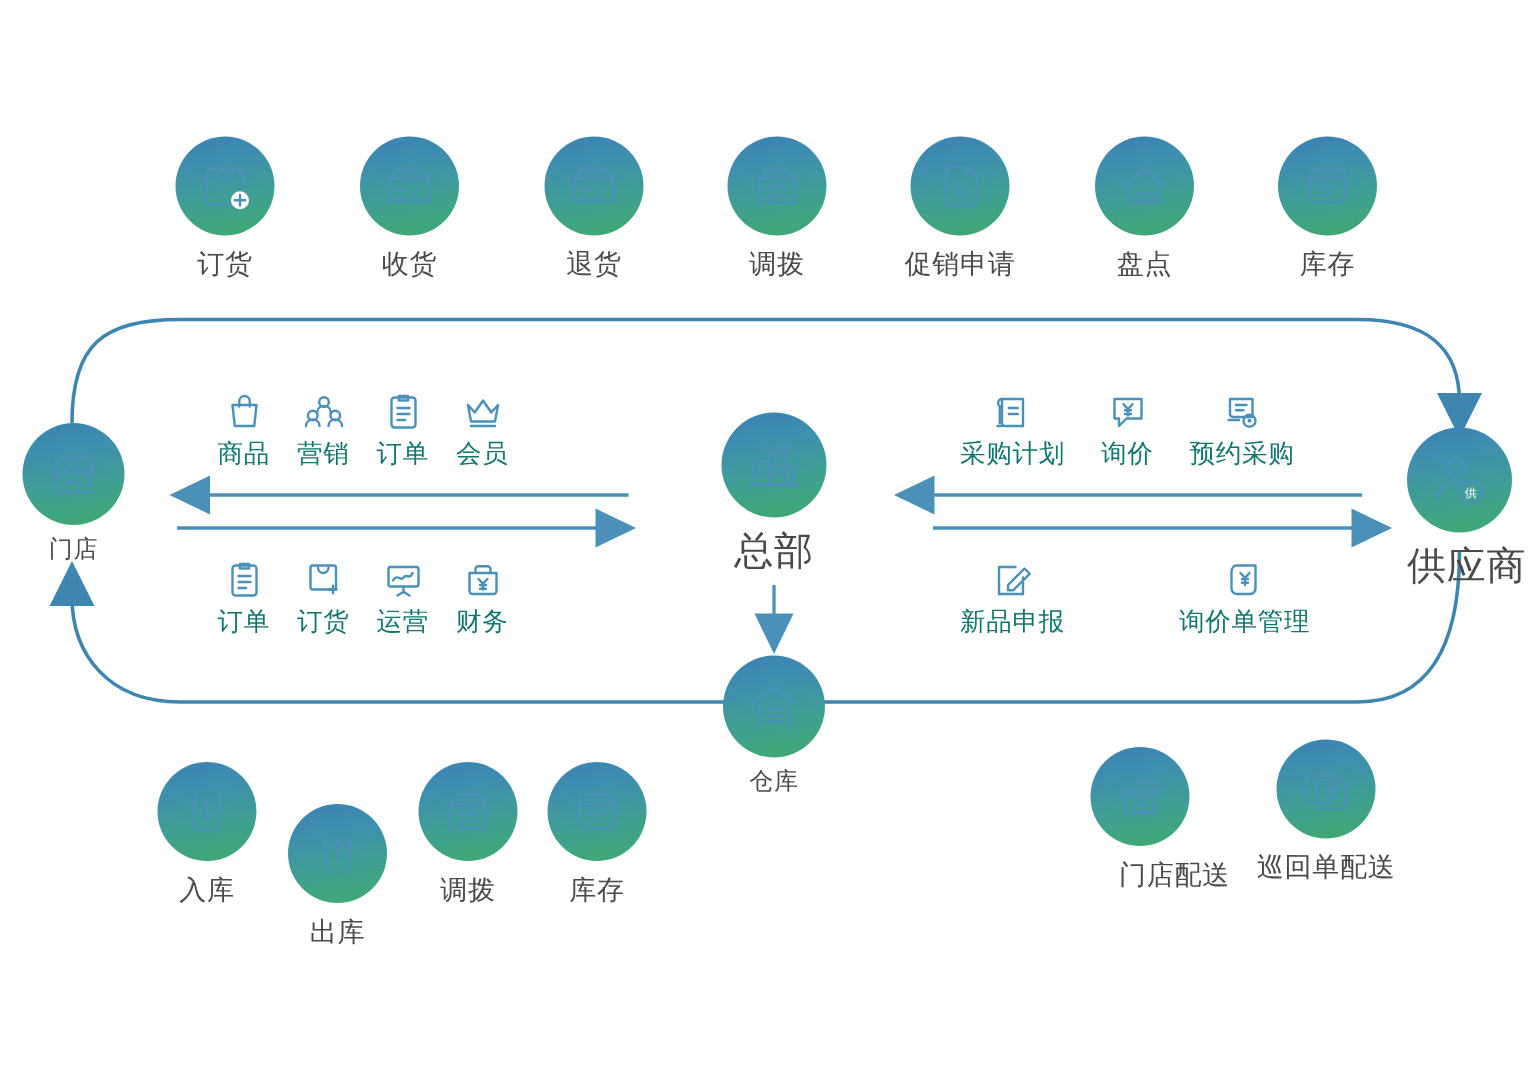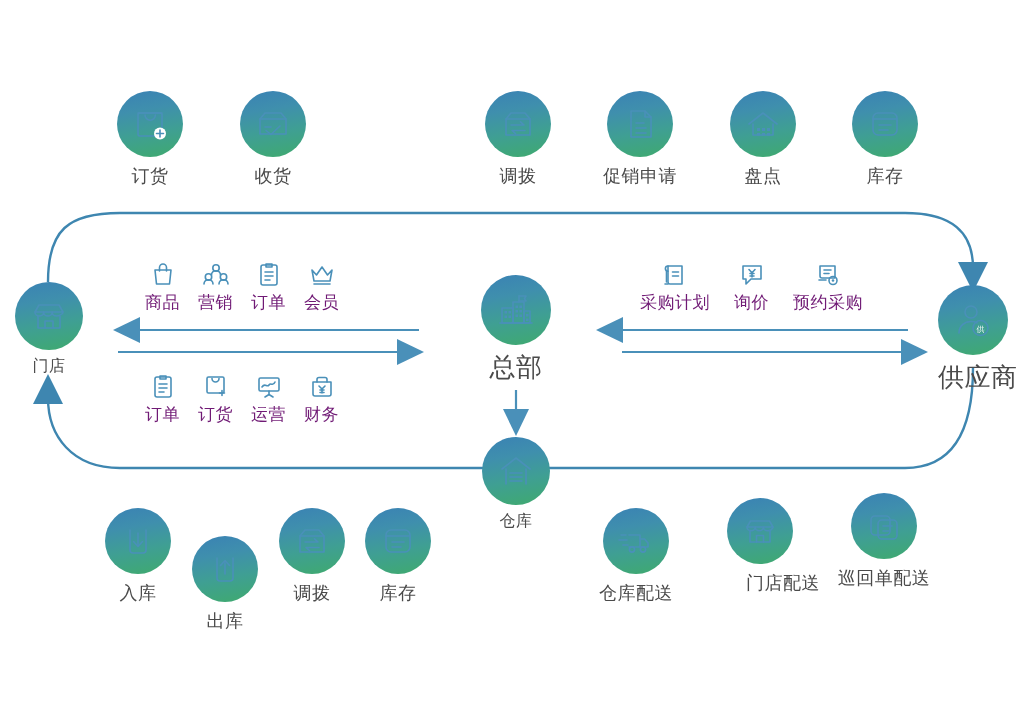--- a/index.html
+++ b/index.html
@@ -37,21 +37,21 @@
   .hub .cap{font-size:16px;margin-top:6px;}
 
   .hub-lg .circle{width:70px;height:70px;}
   .hub-lg .cap{font-size:26px;margin-top:5px;}
 
   
   .grp{position:absolute;z-index:3;display:flex;}
   .grp .it{text-align:center;}
   .grp .it .gi{height:34px;display:flex;align-items:flex-end;justify-content:center;}
   .grp .it .gl{
-    margin-top:3px;font-size:17px;color:#701a75;white-space:nowrap;letter-spacing:.5px;
+    margin-top:3px;font-size:17px;color:#0f766e;white-space:nowrap;letter-spacing:.5px;
   }
   .ic{stroke:#4a90b9;stroke-width:1.6;fill:none;stroke-linecap:round;stroke-linejoin:round;}
   .icf{fill:#4a90b9;stroke:none;}
 </style>
 </head>
 <body>
 
 <div id="stage">
 
   <svg id="lines" viewBox="0 0 1025 720">
@@ -112,20 +112,31 @@
       <svg width="38" height="38" viewBox="0 0 38 38">
         <path class="ic" d="M6 14 L11 8 H27 L32 14 V29 H6 Z"></path>
         <path class="ic" d="M6 14 H32"></path>
         <path class="ic" d="M11 22h6"></path>
         <path class="ic" d="M12 25.5l5 4 9-8.5"></path>
       </svg>
     </div>
     <div class="cap">收货</div>
   </div>
 
+  <div class="node chip" style="left:336px;top:91px;">
+    <div class="circle">
+      <svg width="38" height="38" viewBox="0 0 38 38">
+        <path class="ic" d="M6 14 L11 8 H27 L32 14 V29 H6 Z"></path>
+        <path class="ic" d="M6 14 H32"></path>
+        <path class="ic" d="M11 22h6"></path>
+        <path class="ic" d="M12 25.5l5 4 9-8.5"></path>
+      </svg>
+    </div>
+    <div class="cap">退货</div>
+  </div>
 
   <div class="node chip" style="left:458px;top:91px;">
     <div class="circle">
       <svg width="38" height="38" viewBox="0 0 38 38">
         <path class="ic" d="M7 14 L12 8 H26 L31 14 V30 H7 Z"></path>
         <path class="ic" d="M7 14 H31"></path>
         <path class="ic" d="M12 20h13l-3.5-3.2"></path>
         <path class="ic" d="M26 25.5H13l3.5 3.2"></path>
       </svg>
     </div>
@@ -269,32 +280,20 @@
     <div class="circle">
       <svg width="38" height="38" viewBox="0 0 38 38">
         <rect class="ic" x="7" y="8" width="24" height="22" rx="5"></rect>
         <path class="ic" d="M7 14 H31"></path>
         <path class="ic" d="M13 20h12M13 25h9"></path>
       </svg>
     </div>
     <div class="cap">库存</div>
   </div>
 
-  <div class="node chip" style="left:576px;top:508px;">
-    <div class="circle">
-      <svg width="38" height="38" viewBox="0 0 38 38">
-        <path class="ic" d="M12 13h11v12H12"></path>
-        <path class="ic" d="M23 17h4.5l3.5 4v4h-8"></path>
-        <circle class="ic" cx="15" cy="27.5" r="2.6"></circle>
-        <circle class="ic" cx="26" cy="27.5" r="2.6"></circle>
-        <path class="ic" d="M4 13h5M2 18h8M6 23h5"></path>
-      </svg>
-    </div>
-    <div class="cap">仓库配送</div>
-  </div>
 
   <div class="node chip" style="left:700px;top:498px;text-align:right;">
     <div class="circle">
       <svg width="38" height="38" viewBox="0 0 38 38">
         <path class="ic" d="M6 15 L9.5 9 H28.5 L32 15 Z"></path>
         <path class="ic" d="M6 15c0 2.2 1.9 3.8 4.1 3.8S14.2 17.2 14.2 15M14.2 15c0 2.2 1.9 3.8 4.1 3.8s4.1-1.6 4.1-3.8M22.4 15c0 2.2 1.9 3.8 4.1 3.8S32 17.2 32 15"></path>
         <path class="ic" d="M9 19.3V30h20V19.3"></path>
         <path class="ic" d="M15.5 30v-6.5h7V30"></path>
       </svg>
     </div>
@@ -427,14 +426,34 @@
           <path class="ic" d="M11 10h7M11 13.5h5"></path>
           <path class="ic" d="M6 20h7"></path>
           <circle class="ic" cx="20" cy="20.5" r="4"></circle>
           <circle class="icf" cx="20" cy="20.5" r="1.3"></circle>
         </svg>
       </div>
       <div class="gl">预约采购</div>
     </div>
   </div>
 
+  <div class="grp" style="left:640px;top:366px;gap:76px;">
+    <div class="it">
+      <div class="gi">
+        <svg width="28" height="28" viewBox="0 0 28 28">
+          <path class="ic" d="M5 6h11M5 6v18h16V13"></path>
+          <path class="ic" d="M11 18l11-11 3.5 3.5-11 11H11Z"></path>
+        </svg>
+      </div>
+      <div class="gl">新品申报</div>
+    </div>
+    <div class="it">
+      <div class="gi">
+        <svg width="28" height="28" viewBox="0 0 28 28">
+          <path class="ic" d="M8 5h13v15c0 2.5-1.5 4-4 4H9c-2.5 0-4-1.5-4-4V9c0-2 1.5-4 3-4Z"></path>
+          <path class="ic" d="M11 10l3 3.2 3-3.2M12 14h4M12 16.5h4M14 13.2V18"></path>
+        </svg>
+      </div>
+      <div class="gl">询价单管理</div>
+    </div>
+  </div>
 
 </div>
 
 </body></html>

